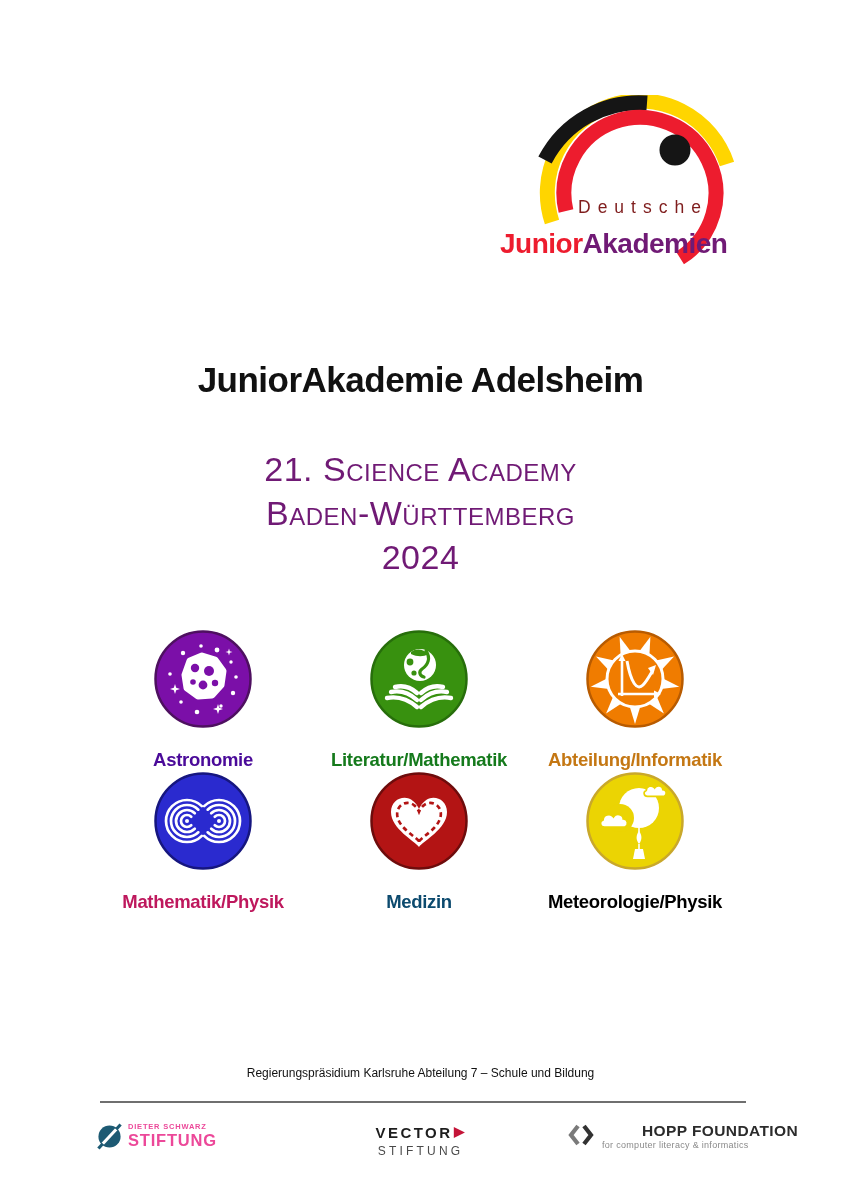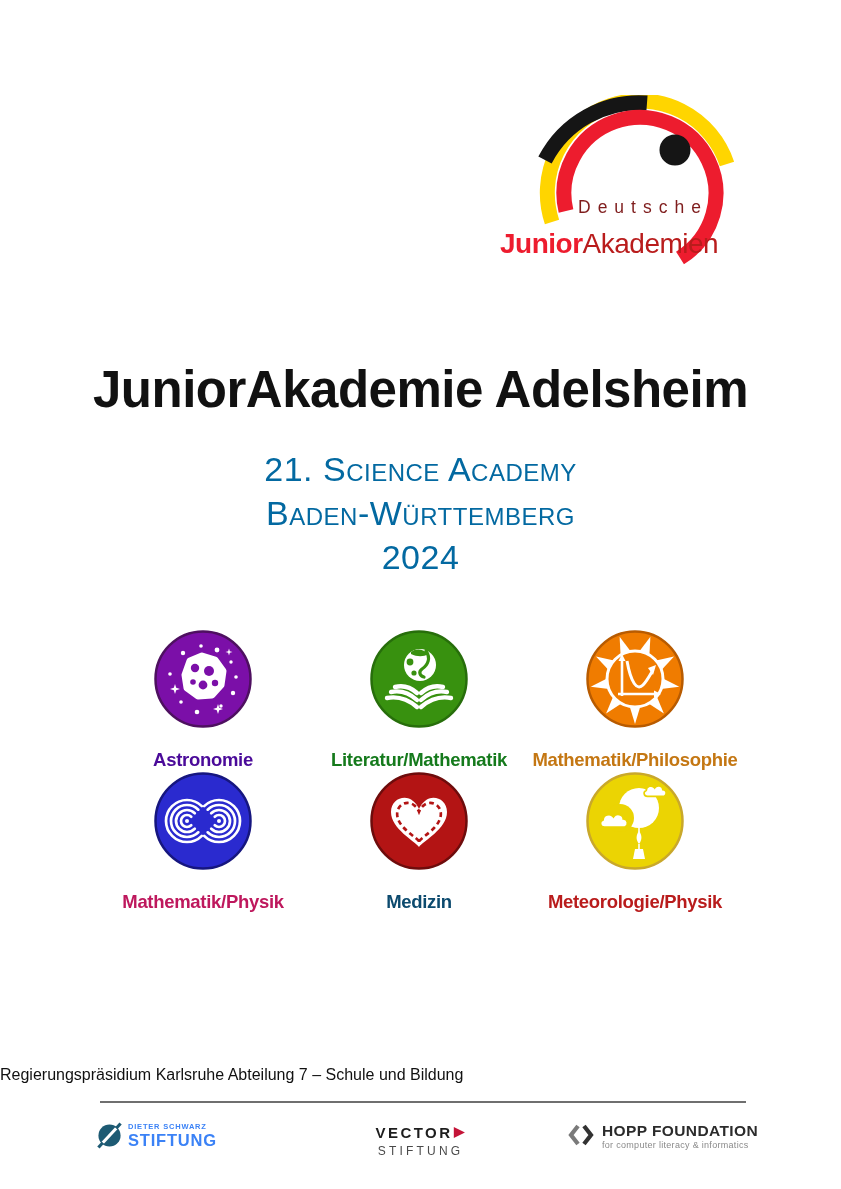--- a/index.html
+++ b/index.html
@@ -6,54 +6,54 @@
   .page{position:relative;width:841px;height:1189px;background:#ffffff;overflow:hidden;
         font-family:"Liberation Sans", sans-serif;color:#1a1a1a;}
 
   
   .logo{position:absolute;left:492px;top:95px;width:252px;height:190px;}
   .logo svg{position:absolute;left:0;top:0;}
   .logo-deutsche{position:absolute;left:86px;top:102px;font-size:17.5px;letter-spacing:7px;
                  color:#7f1d1d;white-space:nowrap;}
   .logo-brand{position:absolute;left:8px;top:133px;font-size:28px;white-space:nowrap;letter-spacing:-0.5px;}
   .logo-brand .red{color:#ED1C2E;font-weight:bold;margin-top:33px;}
-  .logo-brand .blk{color:#b91c1c;font-weight:400;}
+  .logo-brand .blk{color:#701a75;font-weight:700;}
 
   
   .title{position:absolute;top:360px;left:0;width:100%;text-align:center;
-         font-size:51px;font-weight:bold;letter-spacing:-0.5px;color:#111;}
+         font-size:35px;font-weight:bold;letter-spacing:-0.5px;color:#111;}
   .subtitle{position:absolute;top:447px;left:0;width:100%;text-align:center;
             font-size:34px;font-weight:400;line-height:44px;font-variant:small-caps;
-            letter-spacing:0.5px;color:#0369a1;}
+            letter-spacing:0.5px;color:#701a75;}
 
   
   .grid{position:absolute;left:95px;top:629px;display:grid;
         grid-template-columns:216px 216px 216px;justify-items:center;}
   .cell{display:flex;flex-direction:column;align-items:center;}
   .badge{width:100px;height:100px;display:block;}
   .clabel{margin-top:20px;font-size:18.5px;font-weight:bold;letter-spacing:-0.3px;white-space:nowrap;}
   .c0{color:#4A0A99}.c1{color:#157A1C}.c2{color:#C47713}
-  .c3{color:#be185d}.c4{color:#0c4a6e}.c5{color:#b91c1c}
-
-  
-  .organizer{position:absolute;top:1066px;left:0;width:100%;
-             font-size:16px;color:#111;}
+  .c3{color:#be185d}.c4{color:#0c4a6e}.c5{color:#000000}
+
+  
+  .organizer{position:absolute;top:1066px;left:0;width:100%;text-align:center;
+             font-size:12px;color:#111;}
   .rule{position:absolute;top:1101px;left:100px;width:646px;height:2px;background:#6f6f6f;}
   .sponsor{position:absolute;top:1122px;}
-  .sp-dieter{left:96px;display:flex;gap:5px;align-items:flex-start;color:#3b82f6;}
+  .sp-dieter{left:96px;display:flex;gap:5px;align-items:flex-end;color:#ec4899;}
   .sp-dieter .txt{display:flex;flex-direction:column;}
   .sp-dieter .l1{font-size:7.5px;font-weight:bold;letter-spacing:0.8px;}
   .sp-dieter .l2{font-size:16.5px;font-weight:bold;letter-spacing:0.8px;margin-top:0px;}
   .sp-vector{left:50%;transform:translateX(-50%);top:1124px;display:flex;flex-direction:column;align-items:center;}
   .sp-vector .row{display:flex;align-items:center;text-align:right;}
   .sp-vector .l1{font-size:15px;font-weight:bold;letter-spacing:2.5px;color:#1d1d1d;}
   .sp-vector .l2{font-size:12px;letter-spacing:3.2px;color:#4a4a4a;margin-top:3px;}
   .sp-hopp{left:568px;display:flex;gap:8px;align-items:flex-start;}
   .sp-hopp .txt{display:flex;flex-direction:column;}
-  .sp-hopp .l1{font-size:15.5px;font-weight:bold;letter-spacing:0.4px;color:#2b2b2b;}
+  .sp-hopp .l1{font-size:15.5px;font-weight:bold;letter-spacing:0.4px;color:#2b2b2b;margin-left:40px;}
   .sp-hopp .l2{font-size:9px;letter-spacing:0.3px;color:#8a8a8a;margin-top:0;}
 </style>
 </head>
 <body>
 
 <div class="page">
 
   <div class="logo">
     <svg width="252" height="190" viewBox="0 0 252 190">
       <path d="M 60 127 A 92 92 0 0 1 235 69" fill="none" stroke-width="15" stroke="#FFD500"></path>
@@ -137,21 +137,21 @@
           <polygon points="39.0,-22.5 21.1,-18.4 26.5,-9.1"></polygon>
         </g>
         <circle r="28" fill="none" stroke="#fff" stroke-width="3"></circle>
         <line x1="-13" y1="17" x2="-13" y2="-20" stroke="#fff" stroke-width="2.6"></line>
         <path d="M -13,-25 L -16.5,-18 L -9.5,-18 Z" fill="#fff"></path>
         <line x1="-17" y1="15" x2="21" y2="15" stroke="#fff" stroke-width="2.6"></line>
         <path d="M 26,15 L 19,11.5 L 19,18.5 Z" fill="#fff"></path>
         <path d="M -8,-18 C -4,4 2,12 8,6 C 12,2 15,-4 18,-9" fill="none" stroke="#fff" stroke-width="3"></path>
         <path d="M 21,-14 L 13,-11 L 18,-4 Z" fill="#fff"></path>
       </svg>
-      <div class="clabel c2">Mathematik/Philosophie</div>
+      <div class="clabel c2">Abteilung/Informatik</div>
     </div>
 
     <div class="cell">
       <svg class="badge" viewBox="-50 -50 100 100">
         <circle r="47.5" stroke="#16167F" stroke-width="2.5" fill="#2A2ACF"></circle>
         <g fill="none" stroke="#fff" stroke-width="2.7" stroke-linecap="round">
           <path d="M -11.76 4.24 A 6 6 0 1 1 -11.76 -4.24"></path>
           <path d="M -8.22 7.78 A 11 11 0 1 1 -8.22 -7.78"></path>
           <path d="M -4.69 11.31 A 16 16 0 1 1 -4.69 -11.31"></path>
           <path d="M -1.15 14.85 A 21 21 0 1 1 -1.15 -14.85"></path>

